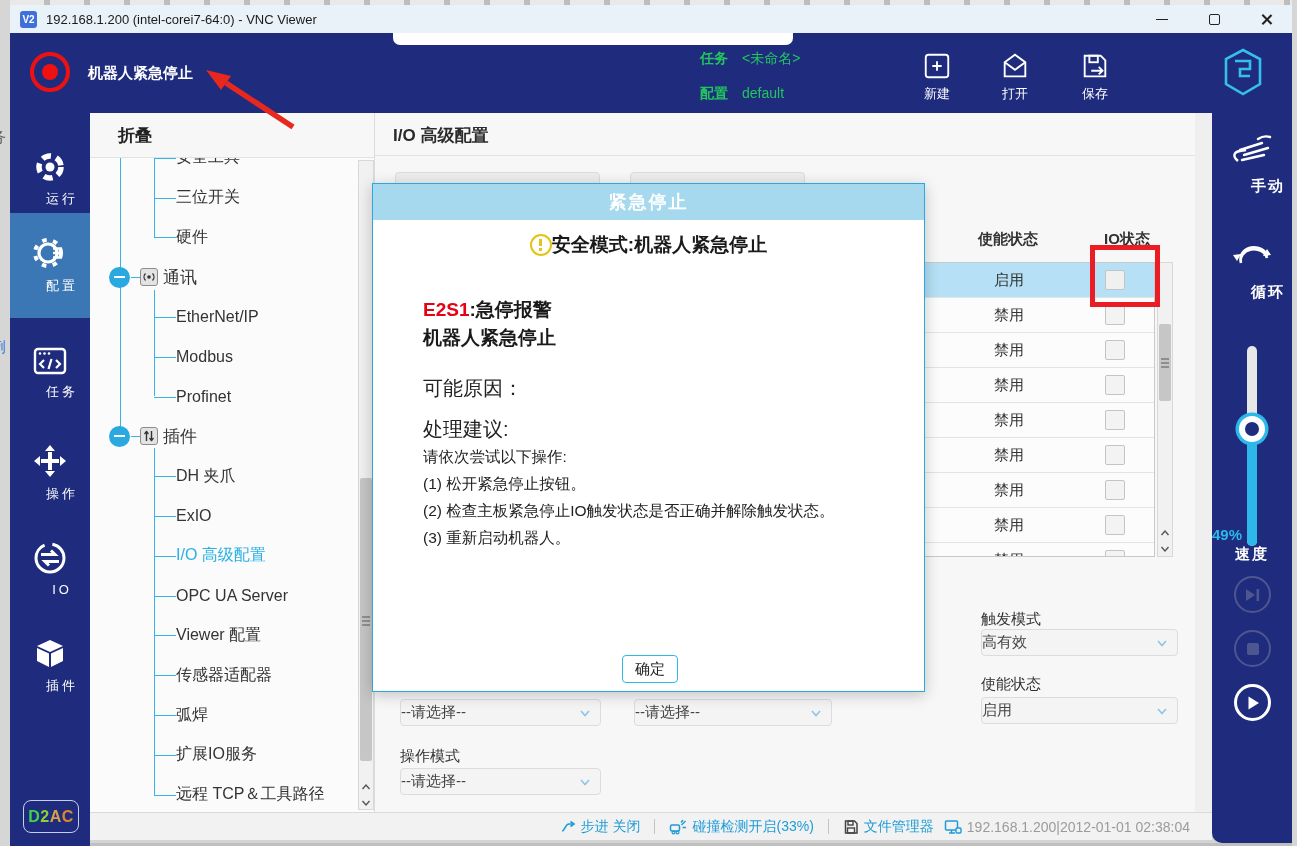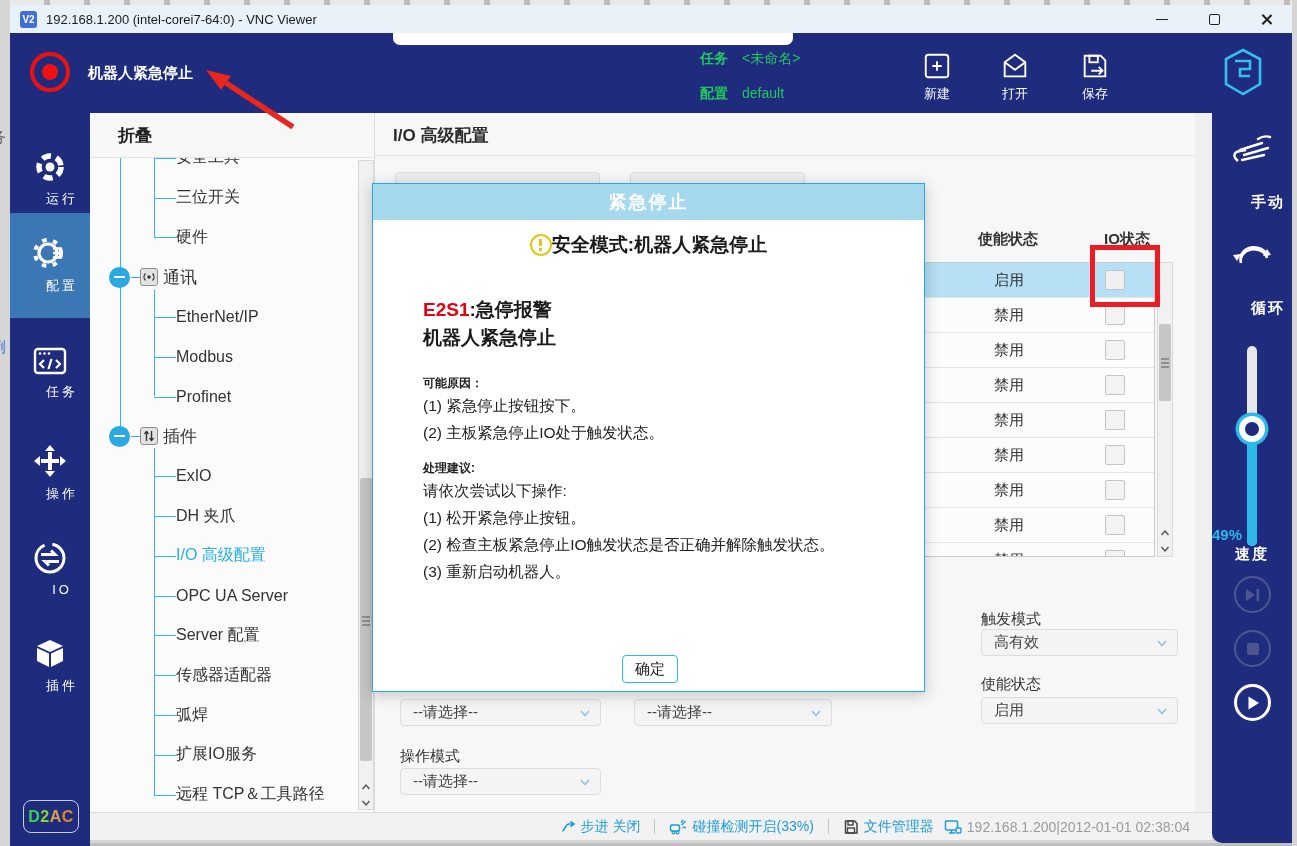--- a/index.html
+++ b/index.html
@@ -95,47 +95,47 @@
   .col-head { position:absolute; top:117px; font-size:15px; font-weight:bold; color:#333; text-align:center; }
   .io-table { position:absolute; left:17px; top:149px; width:763px; height:295px; background:#fff; border:1px solid #c9c9c9; overflow:hidden; }
   .t-row { position:relative; height:35px; border-bottom:1px solid #e4e4e4; background:#fcfcfc; }
   .t-row.highlighted { background:#b5e0f5; }
   .t-row .enable-val { position:absolute; left:556px; width:120px; top:0; line-height:34px; text-align:center; font-size:15px; color:#333; }
   .t-row .io-checkbox { position:absolute; left:712px; top:7px; width:20px; height:20px; background:#f3f3f3; border:1px solid #c4c4c4; border-radius:2px; }
   .t-row.highlighted .io-checkbox { background:#f0f0f0; }
 
   .fld-label { position:absolute; font-size:15px; color:#333; }
   .select { position:absolute; height:27px; background:#f4f4f4; border:1px solid #dcdcdc; border-radius:4px;
-    font-size:15px; color:#444; display:flex; align-items:center; padding-left:12px; }
+    font-size:15px; color:#444; display:flex; align-items:center; }
   .select .sel-chevron { position:absolute; right:8px; top:6px; }
 
   
   .dialog { position:absolute; left:372px; top:183px; width:553px; height:509px; background:#ffffff;
     border:1px solid #29a9e0; box-shadow:0 3px 14px rgba(0,0,0,.22); z-index:40; }
   .dlg-title { height:36px; background:#a6d9ee; color:#fff; font-size:18px; font-weight:bold;
     display:flex; align-items:center; justify-content:center; letter-spacing:2px; }
   .dlg-heading { position:absolute; left:0; top:48px; width:100%; display:flex; align-items:center; justify-content:center; }
   .warn-icon { position:relative; width:22px; height:22px; border:2.5px solid #e3c414; border-radius:50%; }
   .warn-icon::before { content:""; position:absolute; left:7.5px; top:3px; width:3px; height:7px; background:#e3c414; }
   .warn-icon::after { content:""; position:absolute; left:7.5px; top:12px; width:3px; height:3px; background:#e3c414; }
   .dlg-heading .txt { font-size:19px; font-weight:bold; color:#1a1a1a; }
   .dlg-body { position:absolute; left:50px; top:112px; width:470px; font-size:15.5px; color:#222; }
   .err-line { font-size:19px; font-weight:bold; color:#1a1a1a; line-height:28px; }
   .err-line .code { color:#e60012; }
-  .sec-title { font-weight:bold; font-size:12px; }
+  .sec-title { font-weight:normal; font-size:20px; }
   .dlg-list div { line-height:27px; }
   .ok-btn { position:absolute; left:249px; top:471px; width:56px; height:28px; background:#fff;
     border:1.5px solid #2db8ea; border-radius:4px; font-size:15px; color:#222;
     display:flex; align-items:center; justify-content:center; }
 
   
   .right-gap { position:absolute; left:1195px; top:113px; width:17px; height:699px; background:#efefef; }
   .right-panel { position:absolute; left:1212px; top:113px; width:80px; height:730px; background:#1f2c7d; border-radius:0 0 0 10px; }
   .rp-item { position:absolute; width:80px; text-align:center; color:#fff; }
-  .rp-item .lbl { font-size:15px; font-weight:bold; letter-spacing:2px; margin-top:20px;padding-left:32px; }
+  .rp-item .lbl { font-size:15px; font-weight:bold; letter-spacing:2px; margin-top:4px;padding-left:32px; }
   .slider-track { position:absolute; left:35px; top:233px; width:10px; height:200px; border-radius:5px; background:#e7e7e7; }
   .slider-fill { position:absolute; left:0; bottom:0; width:10px; height:120px; border-radius:5px; background:#2db8ea; }
   .slider-thumb { position:absolute; left:27px; top:303px; width:26px; height:26px; border-radius:50%;
     background:#1f2c7d; border:6px solid #fff; box-shadow:0 0 0 3.5px #2db8ea; }
   .speed-pct { position:absolute; left:0; top:413px; width:96px; text-align:left; color:#2db8ea; font-size:15px; font-weight:bold; }
   .speed-lbl { position:absolute; left:0; top:432px; width:80px; text-align:center; color:#fff; font-size:15px; font-weight:bold; letter-spacing:2px; }
   .circle-btn { position:absolute; left:22px; width:37px; height:37px; border-radius:50%; display:flex; align-items:center; justify-content:center; }
   .circle-btn.dim { border:2.5px solid #4d568f; }
   .circle-btn.lit { border:3px solid #fff; }
 
@@ -335,41 +335,41 @@
             <svg class="sliders" width="16" height="16" viewBox="0 0 16 16">
               <path d="M5.5 3 v10 M10.5 3 v10" stroke="#333" stroke-width="1.4"></path>
               <path d="M3.5 6 L5.5 3.5 L7.5 6 M8.5 10 L10.5 12.5 L12.5 10" fill="none" stroke="#333" stroke-width="1.3"></path>
             </svg>
           </span>
           <span class="tree-label">插件</span>
         </div>
 
         <div class="tree-item">
 
+          <span class="tree-label">DH 夹爪</span>
+        </div>
+
+        <div class="tree-item">
+
           <span class="tree-label">ExIO</span>
         </div>
 
-        <div class="tree-item">
-
-          <span class="tree-label">DH 夹爪</span>
-        </div>
-
         <div class="tree-item selected">
 
           <span class="tree-label">I/O 高级配置</span>
         </div>
 
         <div class="tree-item">
 
           <span class="tree-label">OPC UA Server</span>
         </div>
 
         <div class="tree-item">
 
-          <span class="tree-label">Server 配置</span>
+          <span class="tree-label">Viewer 配置</span>
         </div>
 
         <div class="tree-item">
 
           <span class="tree-label">传感器适配器</span>
         </div>
 
         <div class="tree-item">
 
           <span class="tree-label">弧焊</span>
@@ -523,25 +523,20 @@
       <span class="warn-icon"></span>
       <span class="txt">安全模式:机器人紧急停止</span>
     </div>
     <div class="dlg-body">
       <div class="err-line">
         <span class="code">E2S1</span><span>:急停报警</span>
       </div>
       <div class="err-line">机器人紧急停止</div>
       <div style="height:23px"></div>
       <div class="sec-title">可能原因：</div>
-      <div class="dlg-list">
-
-      <div>(1) 紧急停止按钮按下。</div>
-          <div>(2) 主板紧急停止IO处于触发状态。</div>
-        </div>
       <div style="height:14px"></div>
       <div class="sec-title">处理建议:</div>
       <div class="dlg-list">
         <div>请依次尝试以下操作:</div>
       </div>
       <div class="dlg-list">
 
       <div>(1) 松开紧急停止按钮。</div>
           <div>(2) 检查主板紧急停止IO触发状态是否正确并解除触发状态。</div>
           <div>(3) 重新启动机器人。</div>

